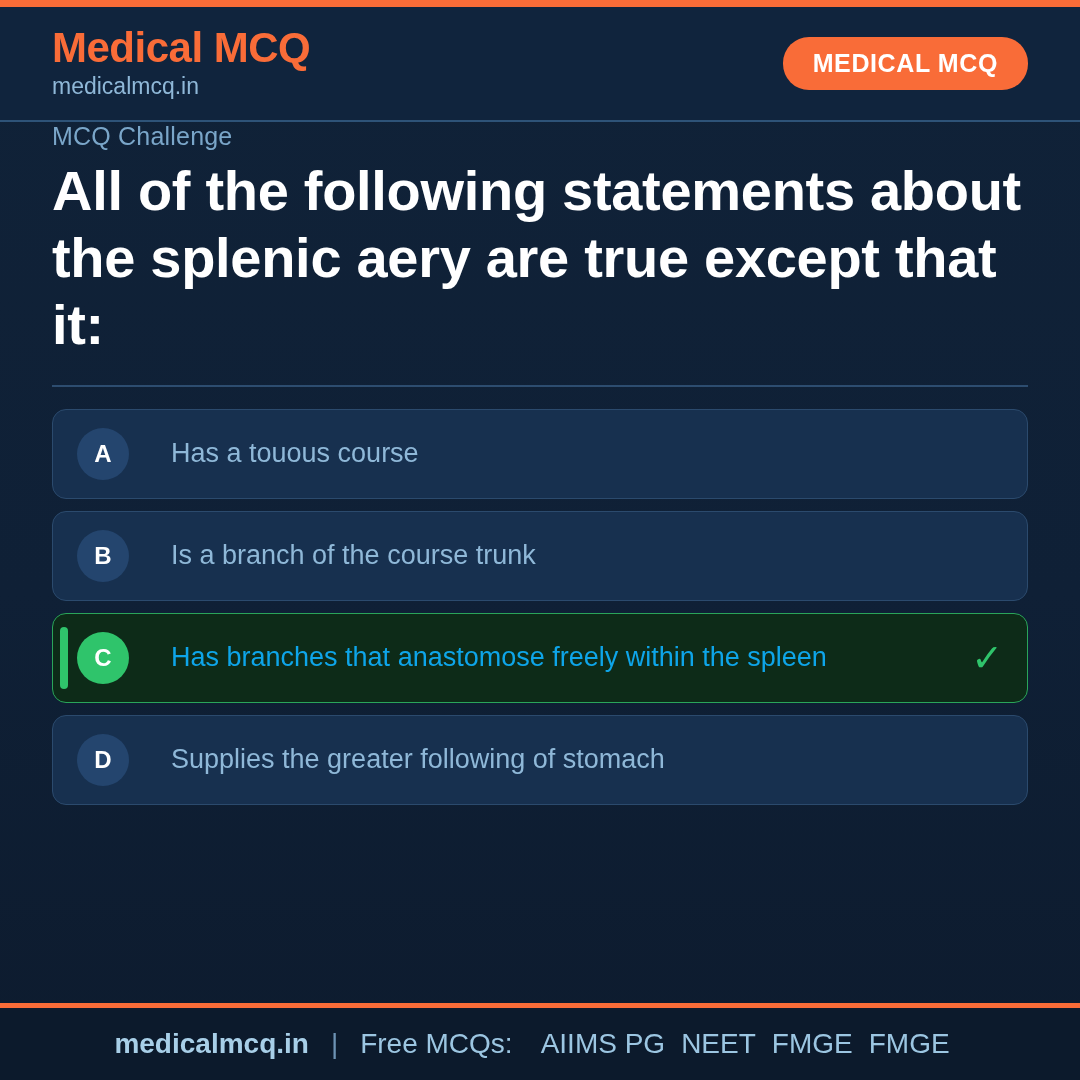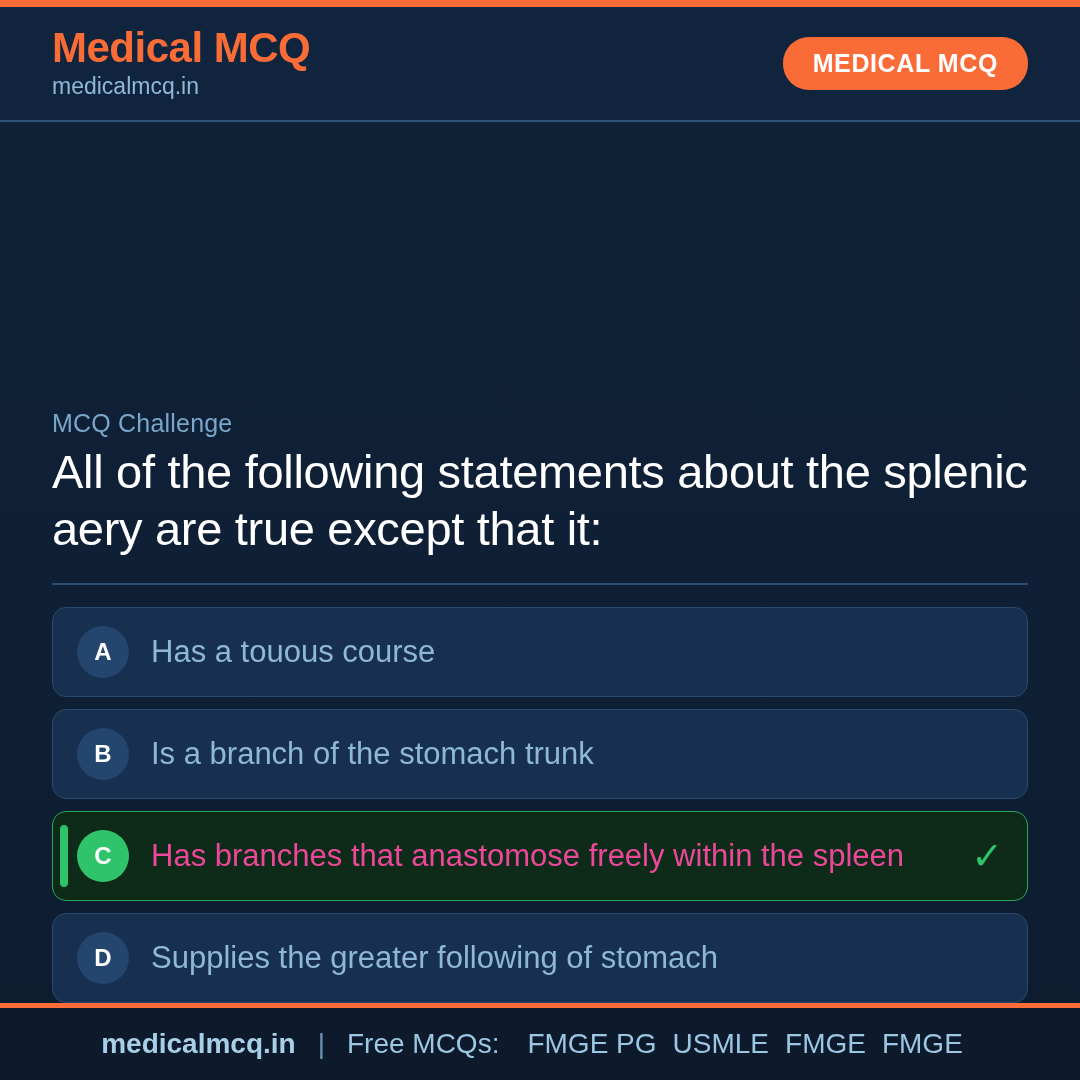--- a/index.html
+++ b/index.html
@@ -49,29 +49,29 @@
     font-size:25px; font-weight:bold; letter-spacing:0.6px;
     padding:12px 30px; border-radius:26px;
     white-space:nowrap;
   }
 
   
   .body {
     flex:1 1 auto;
     padding:0 52px;
     display:flex; flex-direction:column;
-    justify-content:flex-end;
+    justify-content:flex-start;
   }
 
   .eyebrow {
     font-size:25px; color:#7aa6c9;
     margin-bottom:6px; letter-spacing:0.2px;
   }
   .question {
-    font-size:47px; font-weight:normal; color:#ffffff;
+    font-size:56px; font-weight:bold; color:#ffffff;
     line-height:1.2; letter-spacing:-0.3px;
   }
   .divider {
     height:2px; background:#2d4d70;
     margin:26px 0 22px 0;
   }
 
   
   .options { display:flex; flex-direction:column; gap:12px; }
 
@@ -99,24 +99,25 @@
     width:52px; height:52px; border-radius:50%;
     background:#24456e; color:#ffffff;
     font-size:24px; font-weight:bold;
     display:flex; align-items:center; justify-content:center;
     margin-right:22px;
   }
   .option.correct .badge { background:#2fc46b; color:#ffffff; }
 
   .opt-text {
     flex:1 1 auto;
-    font-size:31px; color:#8fb8d8;
+    font-size:27px; color:#8fb8d8;
     line-height:1.14;
-  }
-  .option.correct .opt-text { color:#ec4899; }
+    margin-left:20px;
+  }
+  .option.correct .opt-text { color:#0ea5e9; }
 
   .check {
     flex:0 0 auto;
     color:#2fc46b; font-size:38px;
     margin-left:18px; line-height:1;
   }
 
   
   .footer-accent { height:5px; width:100%; background:#f96c38; flex:0 0 auto; }
   .footer {
@@ -159,21 +160,21 @@
 
     <div class="options">
 
       <div class="option">
         <div class="badge">A</div>
         <div class="opt-text">Has a touous course</div>
       </div>
 
       <div class="option">
         <div class="badge">B</div>
-        <div class="opt-text">Is a branch of the stomach trunk</div>
+        <div class="opt-text">Is a branch of the course trunk</div>
       </div>
 
       <div class="option correct">
         <div class="accent-bar"></div>
         <div class="badge">C</div>
         <div class="opt-text">Has branches that anastomose freely within the spleen</div>
         <div class="check">✓</div>
       </div>
 
       <div class="option">
@@ -183,20 +184,20 @@
 
     </div>
   </div>
 
   <div class="footer-accent"></div>
   <div class="footer">
     <div class="footer-inner">
       <span class="f-site">medicalmcq.in</span>
       <span class="f-sep">|</span>
       <span class="f-label">Free MCQs:</span>
-      <span class="f-tag">FMGE PG</span>
-      <span class="f-tag">USMLE</span>
+      <span class="f-tag">AIIMS PG</span>
+      <span class="f-tag">NEET</span>
       <span class="f-tag">FMGE</span>
       <span class="f-tag">FMGE</span>
     </div>
   </div>
 
 </div>
 
 </body></html>

